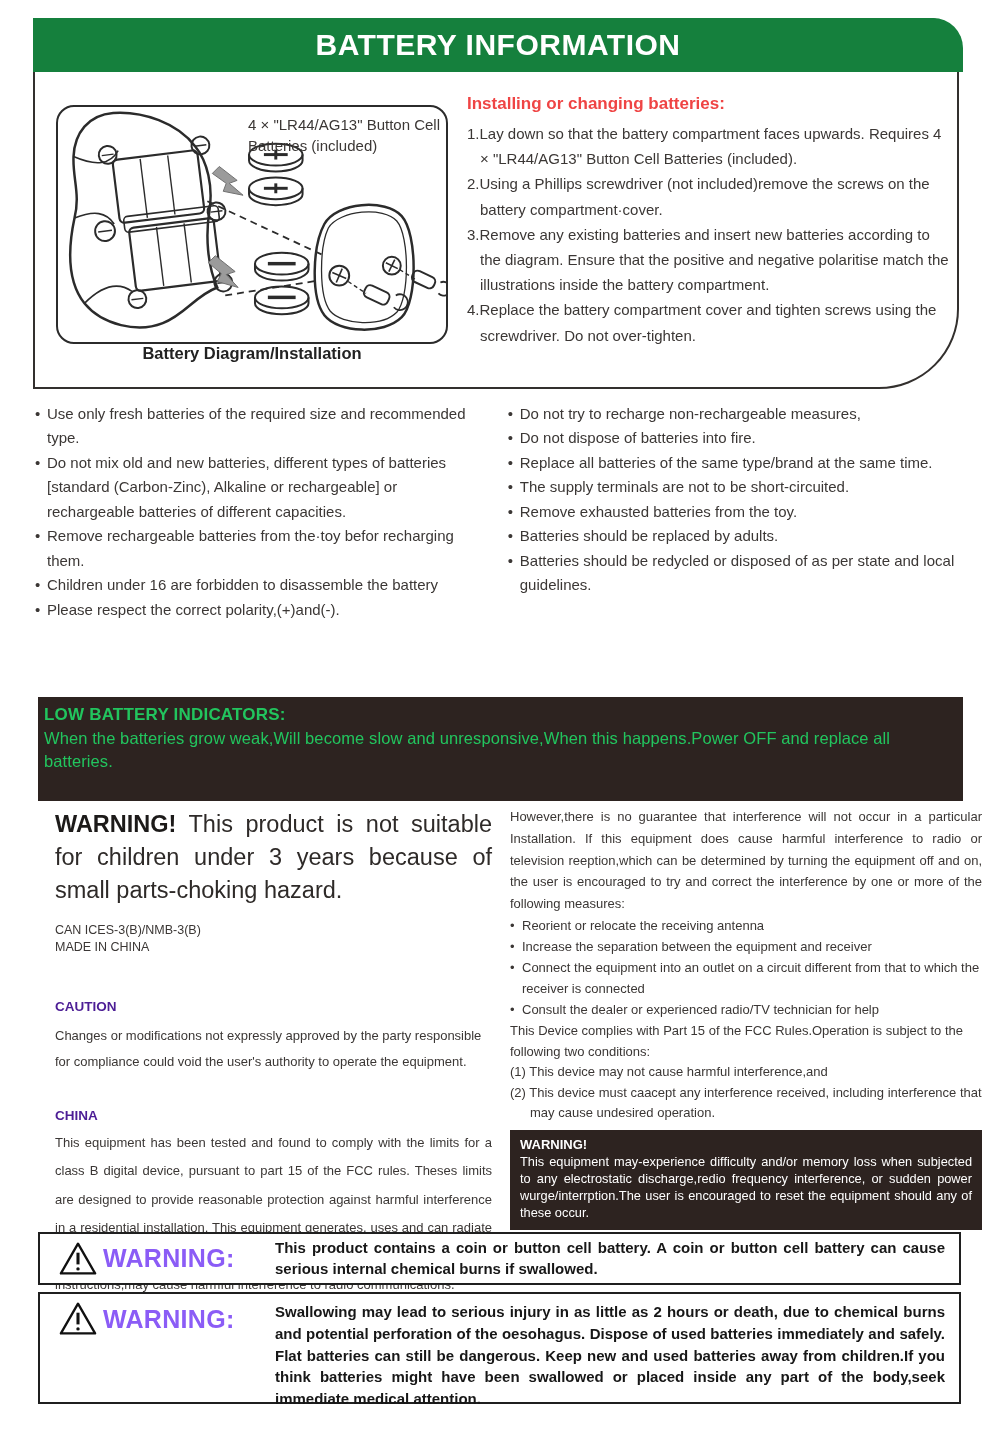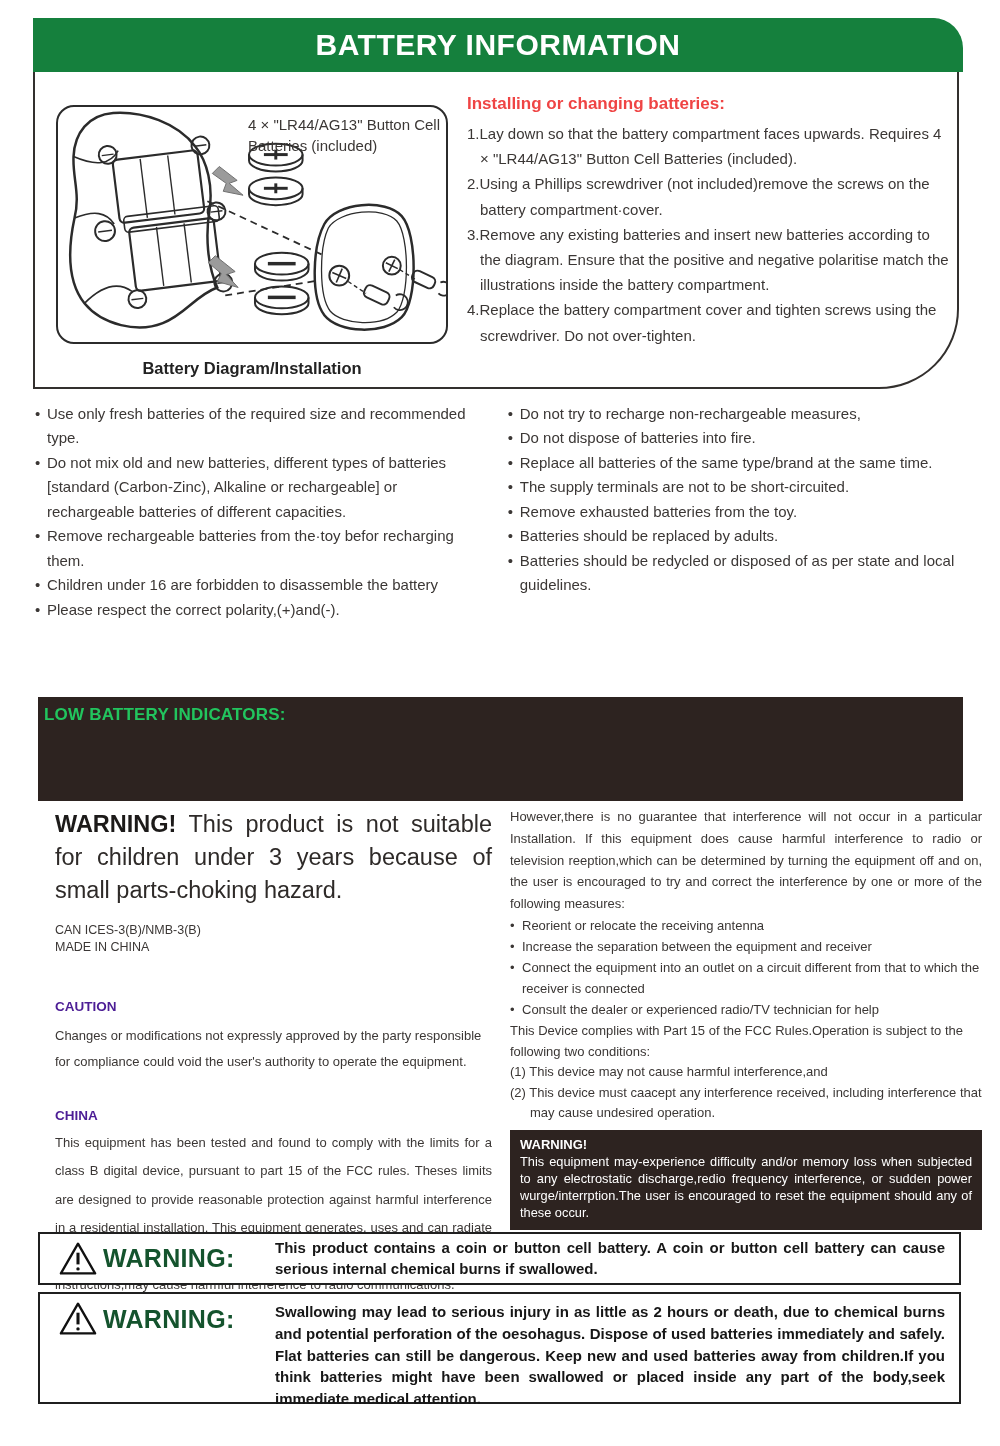--- a/index.html
+++ b/index.html
@@ -9,21 +9,21 @@
   
   .top-panel{position:absolute;left:33px;top:18px;width:926px;height:371px;
              border:2px solid #33302e;border-radius:0 30px 80px 0;box-sizing:border-box;}
   .hdr-bar{position:absolute;left:-2px;top:-2px;width:930px;height:54px;background:#15803d;
            border-radius:0 30px 0 0;display:flex;align-items:center;justify-content:center;}
   .hdr-bar h1{margin:0;color:#fff;font-size:30px;letter-spacing:.5px;font-weight:bold;}
 
   .diagram-box{position:absolute;left:21px;top:85px;width:392px;height:239px;
                border:2.5px solid #2b2b2b;border-radius:18px;box-sizing:border-box;}
   .diagram-label{position:absolute;right:6px;top:7px;width:192px;font-size:15px;line-height:1.4;color:#3b3735;}
-  .diagram-caption{position:absolute;left:21px;top:339px;width:392px;text-align:center;
+  .diagram-caption{position:absolute;left:21px;top:324px;width:392px;text-align:center;
                    font-weight:bold;font-size:16.5px;color:#222;}
   .diagram-svg{position:absolute;left:0;top:0;width:100%;height:100%;}
 
   .install-col{position:absolute;left:432px;top:74px;width:486px;}
   .install-col h2{margin:0 0 7px 0;font-size:17px;color:#ef4444;font-weight:bold;}
   .step{font-size:15px;line-height:1.68;color:#3b3735;padding-left:13px;text-indent:-13px;}
 
   
   .important{position:absolute;left:35px;top:402px;width:930px;}
   .important h2{margin:0 0 16px 0;font-size:16px;color:#1d1d1d;font-weight:bold;}
@@ -62,21 +62,21 @@
   .warn-box h3{margin:0;font-size:13px;font-weight:bold;}
   .warn-box p{margin:1px 0 0 0;font-size:12.8px;line-height:1.33;text-align:justify;}
 
   
   .bwarn{position:absolute;left:38px;width:923px;border:2px solid #1f1f1f;box-sizing:border-box;
          display:flex;background:#fff;}
   .bwarn1{top:1232px;height:53px;align-items:center;}
   .bwarn2{top:1292px;height:112px;align-items:flex-start;padding-top:7px;}
   .bwarn-head{display:flex;align-items:center;flex:0 0 215px;padding-left:18px;}
   .tri{width:40px;height:36px;margin-right:5px;flex:0 0 auto;}
-  .bwarn-label{font-size:25px;font-weight:bold;color:#14532d;letter-spacing:.3px;}
+  .bwarn-label{font-size:25px;font-weight:bold;color:#8b5cf6;letter-spacing:.3px;}
   .bwarn-text{flex:1;padding:0 14px 0 2px;font-size:15px;font-weight:bold;color:#171717;
               line-height:1.45;text-align:justify;}
   .bwarn1 .bwarn-text{line-height:1.35;}
 </style>
 </head>
 <body>
 
 <div class="page">
 
   <div class="top-panel">
@@ -187,20 +187,21 @@
         <div class="blt">The supply terminals are not to be short-circuited.</div>
         <div class="blt">Remove exhausted batteries from the toy.</div>
         <div class="blt">Batteries should be replaced by adults.</div>
         <div class="blt">Batteries should be redycled or disposed of as per state and local guidelines.</div>
       </div>
     </div>
   </div>
 
   <div class="low-bar">
     <h2>LOW BATTERY INDICATORS:</h2>
+    <p>When the batteries grow weak,Will become slow and unresponsive,When this happens.Power OFF and replace all batteries.</p>
   </div>
 
   <div class="lcol">
     <p class="big-warning"><b>WARNING!</b><span> This product is not suitable for children under 3 years because of small parts-choking hazard.</span></p>
     <div class="compliance">
       <div>CAN ICES-3(B)/NMB-3(B)</div>
       <div>MADE IN CHINA</div>
     </div>
     <h3 class="sub-h caution-h">CAUTION</h3>
     <p class="caution-p">Changes or modifications not expressly approved by the party responsible for compliance could void the user's authority to operate the equipment.</p>

